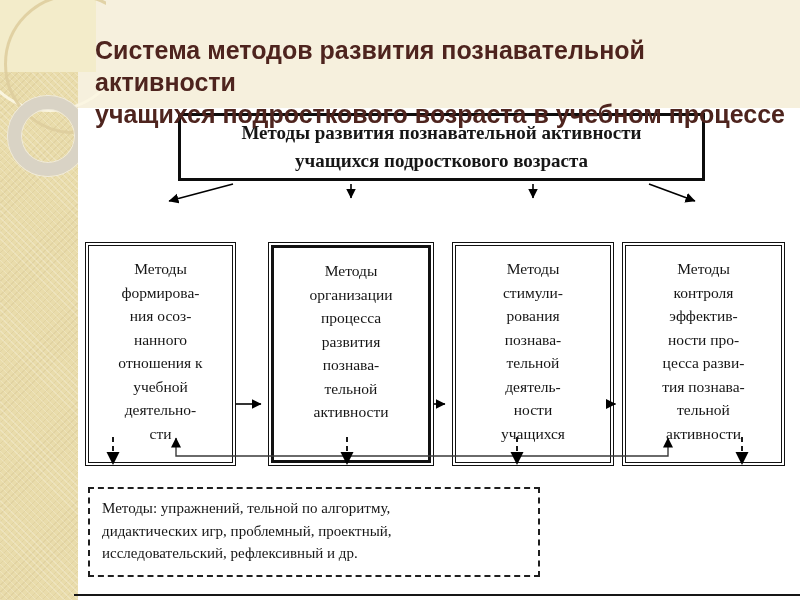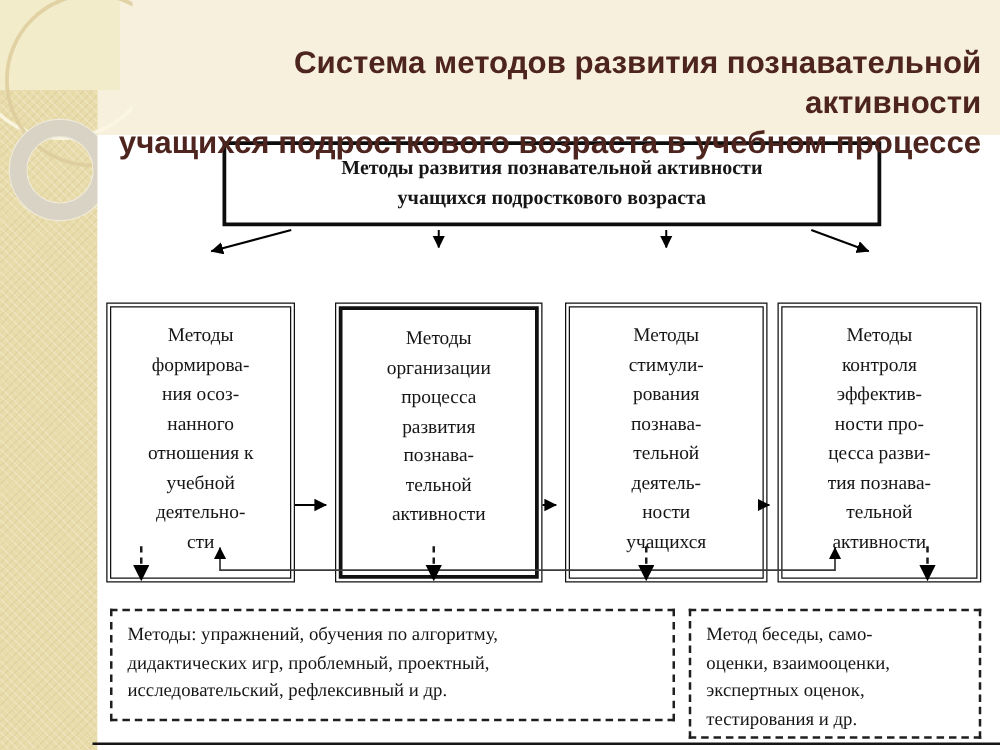--- a/index.html
+++ b/index.html
@@ -21,29 +21,29 @@
   .circ-b {left:4px; top:-6px; width:134px; height:134px; border:3px solid rgba(221,205,156,0.85);}
   .ring-gray {
     left:8px; top:96px; width:54px; height:54px;
     border:13px solid #d9d3c5;
     box-shadow:0 0 0 1px #efeadd, inset 0 0 0 1px #efeadd;
   }
   
   .title {
     position:absolute; left:95px; top:34px; width:690px; z-index:3;
     font-family:"Liberation Sans", sans-serif; font-size:25px; line-height:1.28;
-    font-weight:bold; color:#4e241e; white-space:pre-line;text-align:right;
+    font-weight:bold; color:#4e241e; white-space:pre-line;
   }
   
   .panel {position:absolute; left:78px; top:108px; width:722px; height:492px; background:#ffffff; z-index:2;}
   .rootbox {
     position:absolute; left:100px; top:5px; width:527px; height:68px; box-sizing:border-box;
     border:3px solid #0d0d0d; background:#fff;
     display:flex; align-items:center; justify-content:center; text-align:center;
-    font-weight:bold; font-size:16px; line-height:1.5; white-space:pre-line;
+    font-weight:bold; font-size:19px; line-height:1.5; white-space:pre-line;
   }
   .mbox {
     position:absolute; top:101px; height:218px; box-sizing:border-box; background:#fff;
     border:1.5px solid #111; outline:1.5px solid #111; outline-offset:2px;
     text-align:center; font-size:15.5px; line-height:1.52; white-space:pre-line; padding-top:11px;margin-top:36px;
   }
   .mbox.b1 {left:10px;  width:145px;}
   .mbox.b2 {left:193px; width:160px; border-width:3px;}
   .mbox.b3 {left:377px; width:156px;}
   .mbox.b4 {left:547px; width:157px;}
@@ -103,27 +103,23 @@
 учащихся</div>
     <div class="mbox b4">Методы
 контроля
 эффектив-
 ности про-
 цесса разви-
 тия познава-
 тельной
 активности</div>
 
-    <div class="dbox dleft">Методы: упражнений, обучения по алгоритму,
+    <div class="dbox dleft">Методы: упражнений, тельной по алгоритму,
 дидактических игр, проблемный, проектный,
 исследовательский, рефлексивный и др.</div>
-    <div class="dbox dright">Метод беседы, само-
-оценки, взаимооценки,
-экспертных оценок,
-тестирования и др.</div>
 
     <div class="bottom-rule"></div>
 
     <svg class="connectors" viewBox="0 0 722 492" xmlns="http://www.w3.org/2000/svg">
       <defs>
         <marker id="ah" markerUnits="userSpaceOnUse" markerWidth="12" markerHeight="12" refX="9.5" refY="5" orient="auto">
           <path d="M0,0 L10,5 L0,10 Z" fill="#000"></path>
         </marker>
         <marker id="ahs" markerUnits="userSpaceOnUse" markerWidth="12" markerHeight="12" refX="9.5" refY="5" orient="auto-start-reverse">
           <path d="M0,0 L10,5 L0,10 Z" fill="#000"></path>

